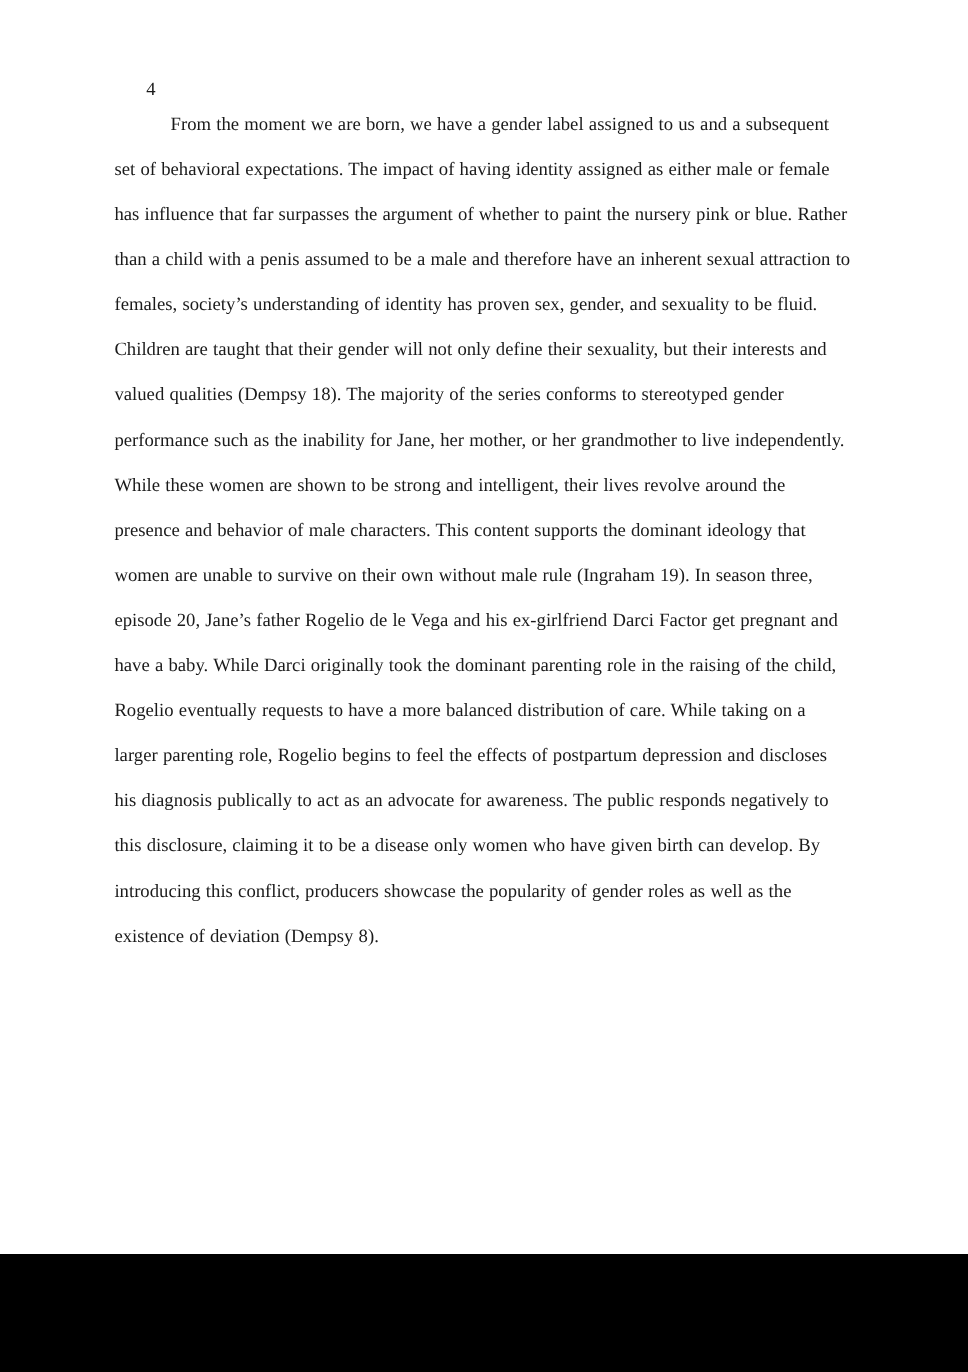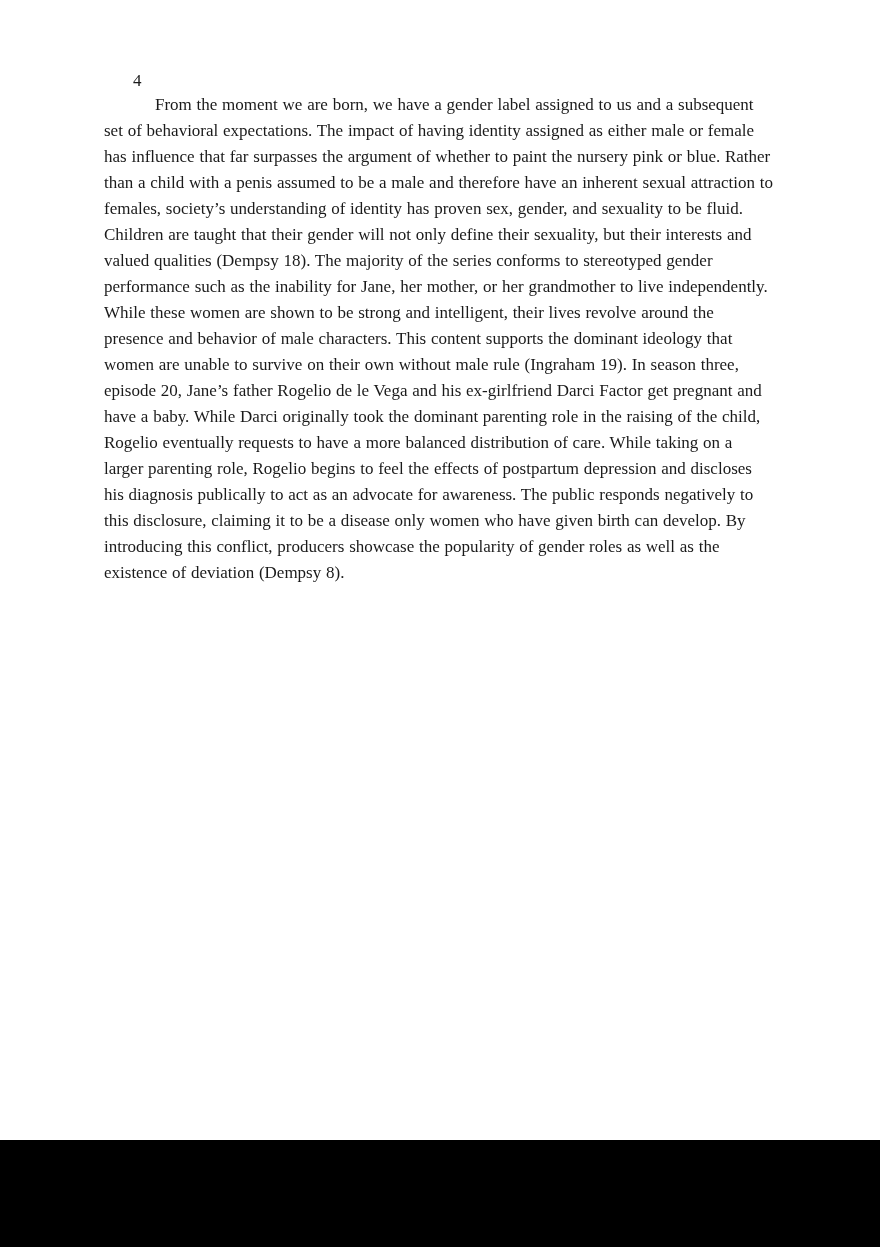--- a/index.html
+++ b/index.html
@@ -37,21 +37,21 @@
     line-height: 20px;
     color: #1a1a1a;
   }
   .body-paragraph {
     position: absolute;
     left: 104px;
     top: 92px;
     width: 672px;
     margin: 0;
     font-size: 17px;
-    line-height: 26px;
+    line-height: 41px;
     text-indent: 51px;
     text-align: left;
     color: #1a1a1a;
     word-spacing: 0.5px;
   }
   .viewer-footer {
     position: absolute;
     left: 0;
     top: 1140px;
     width: 880px;

